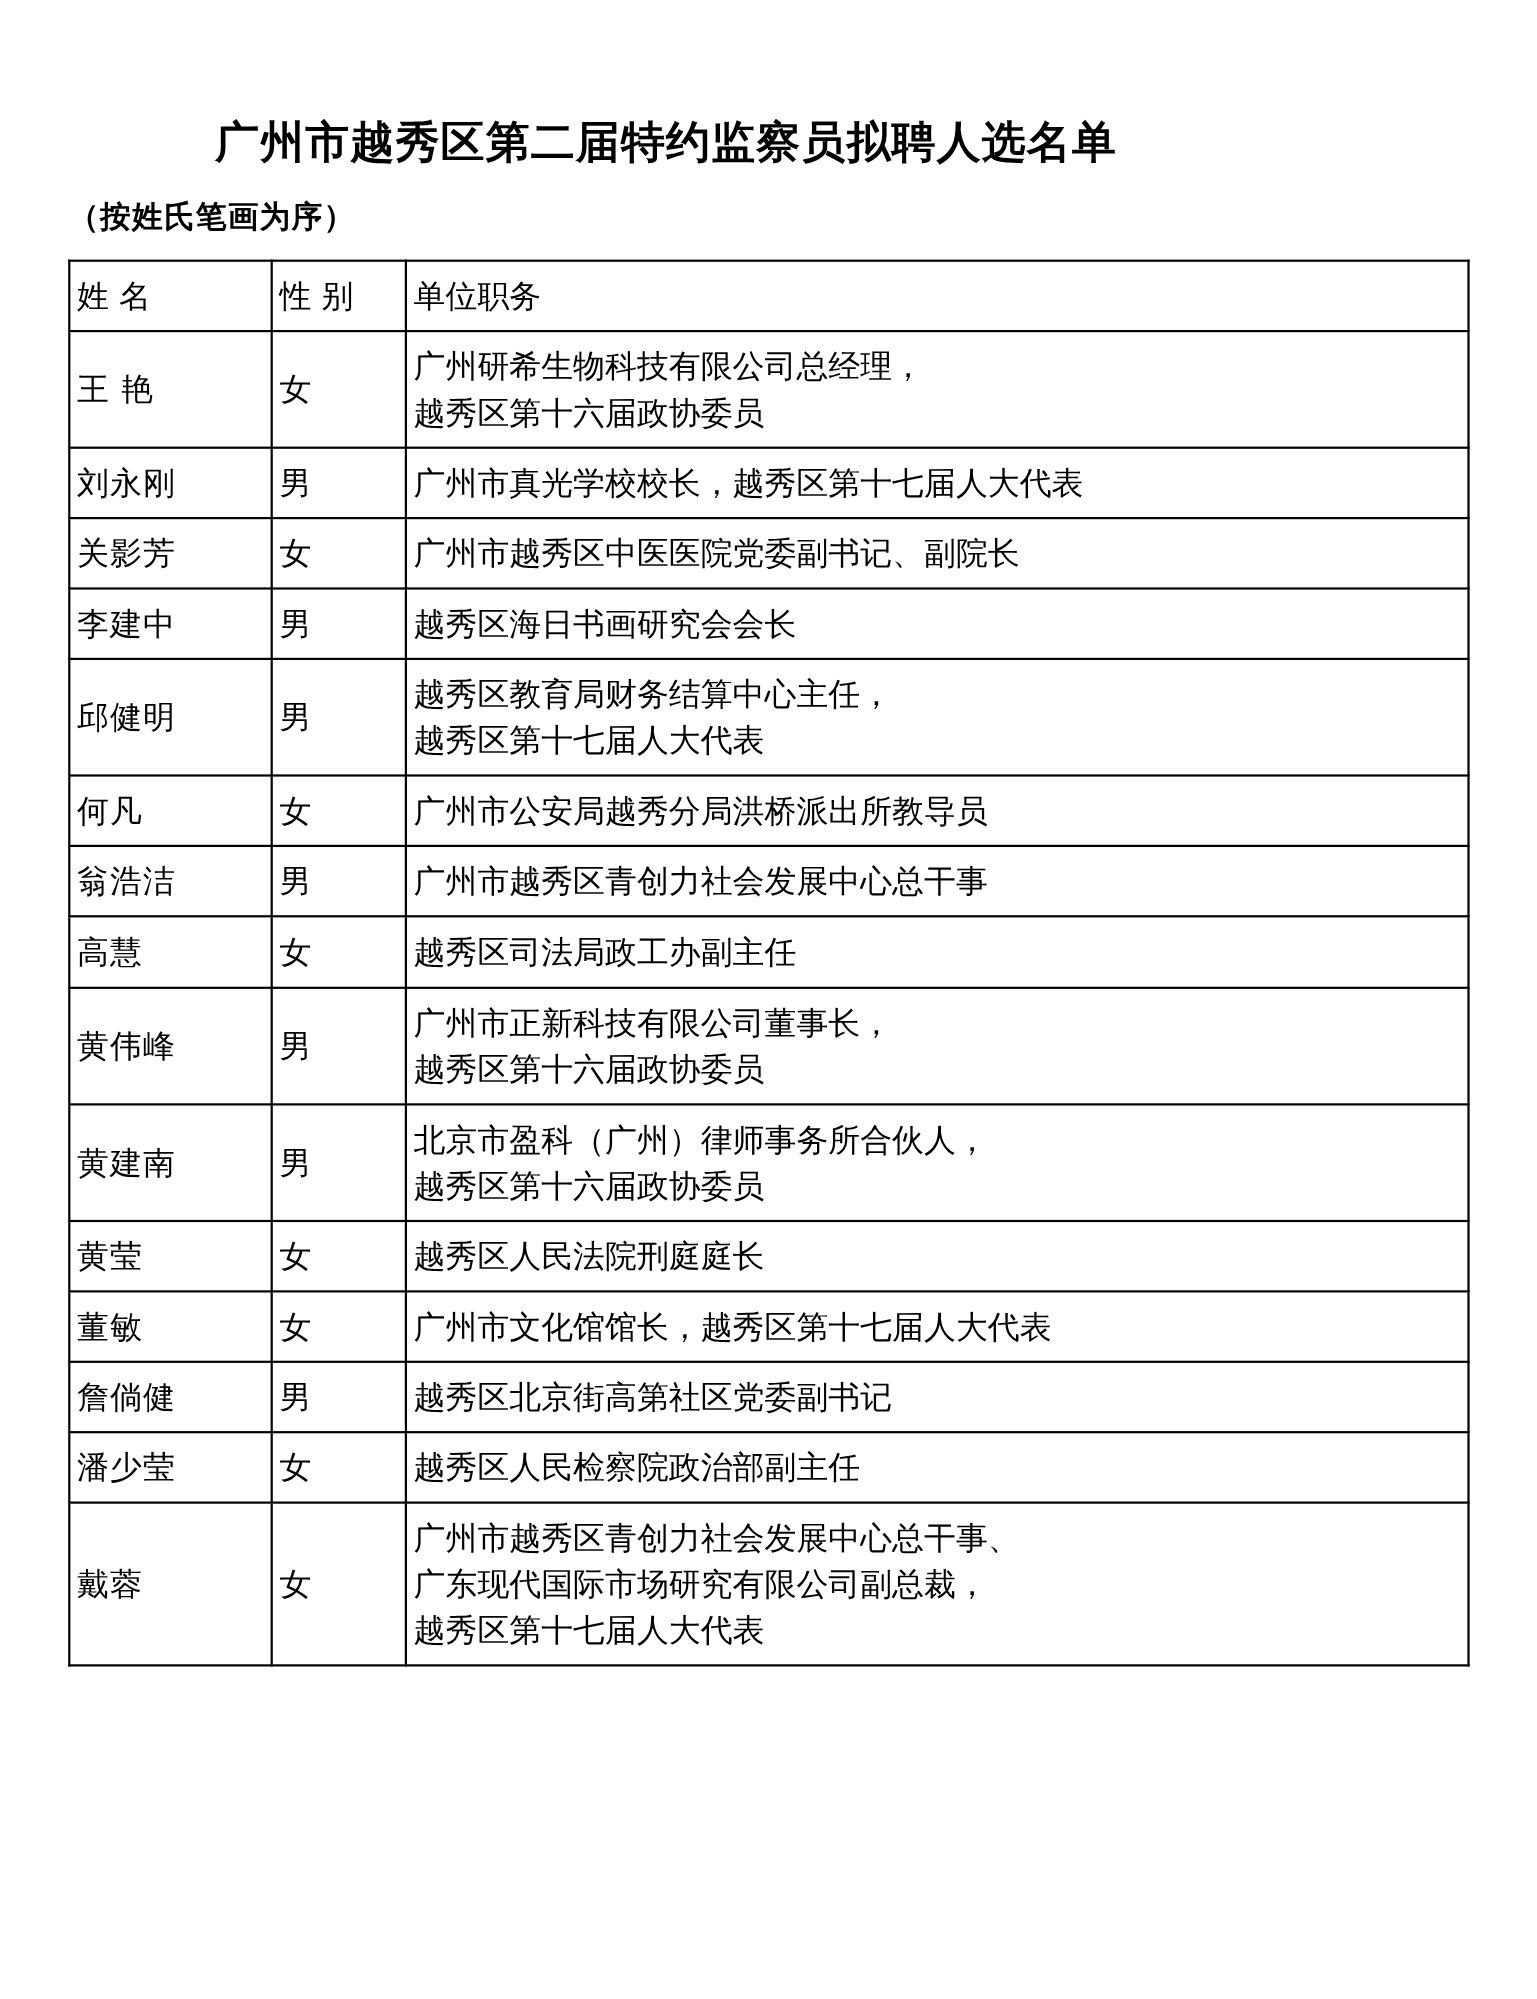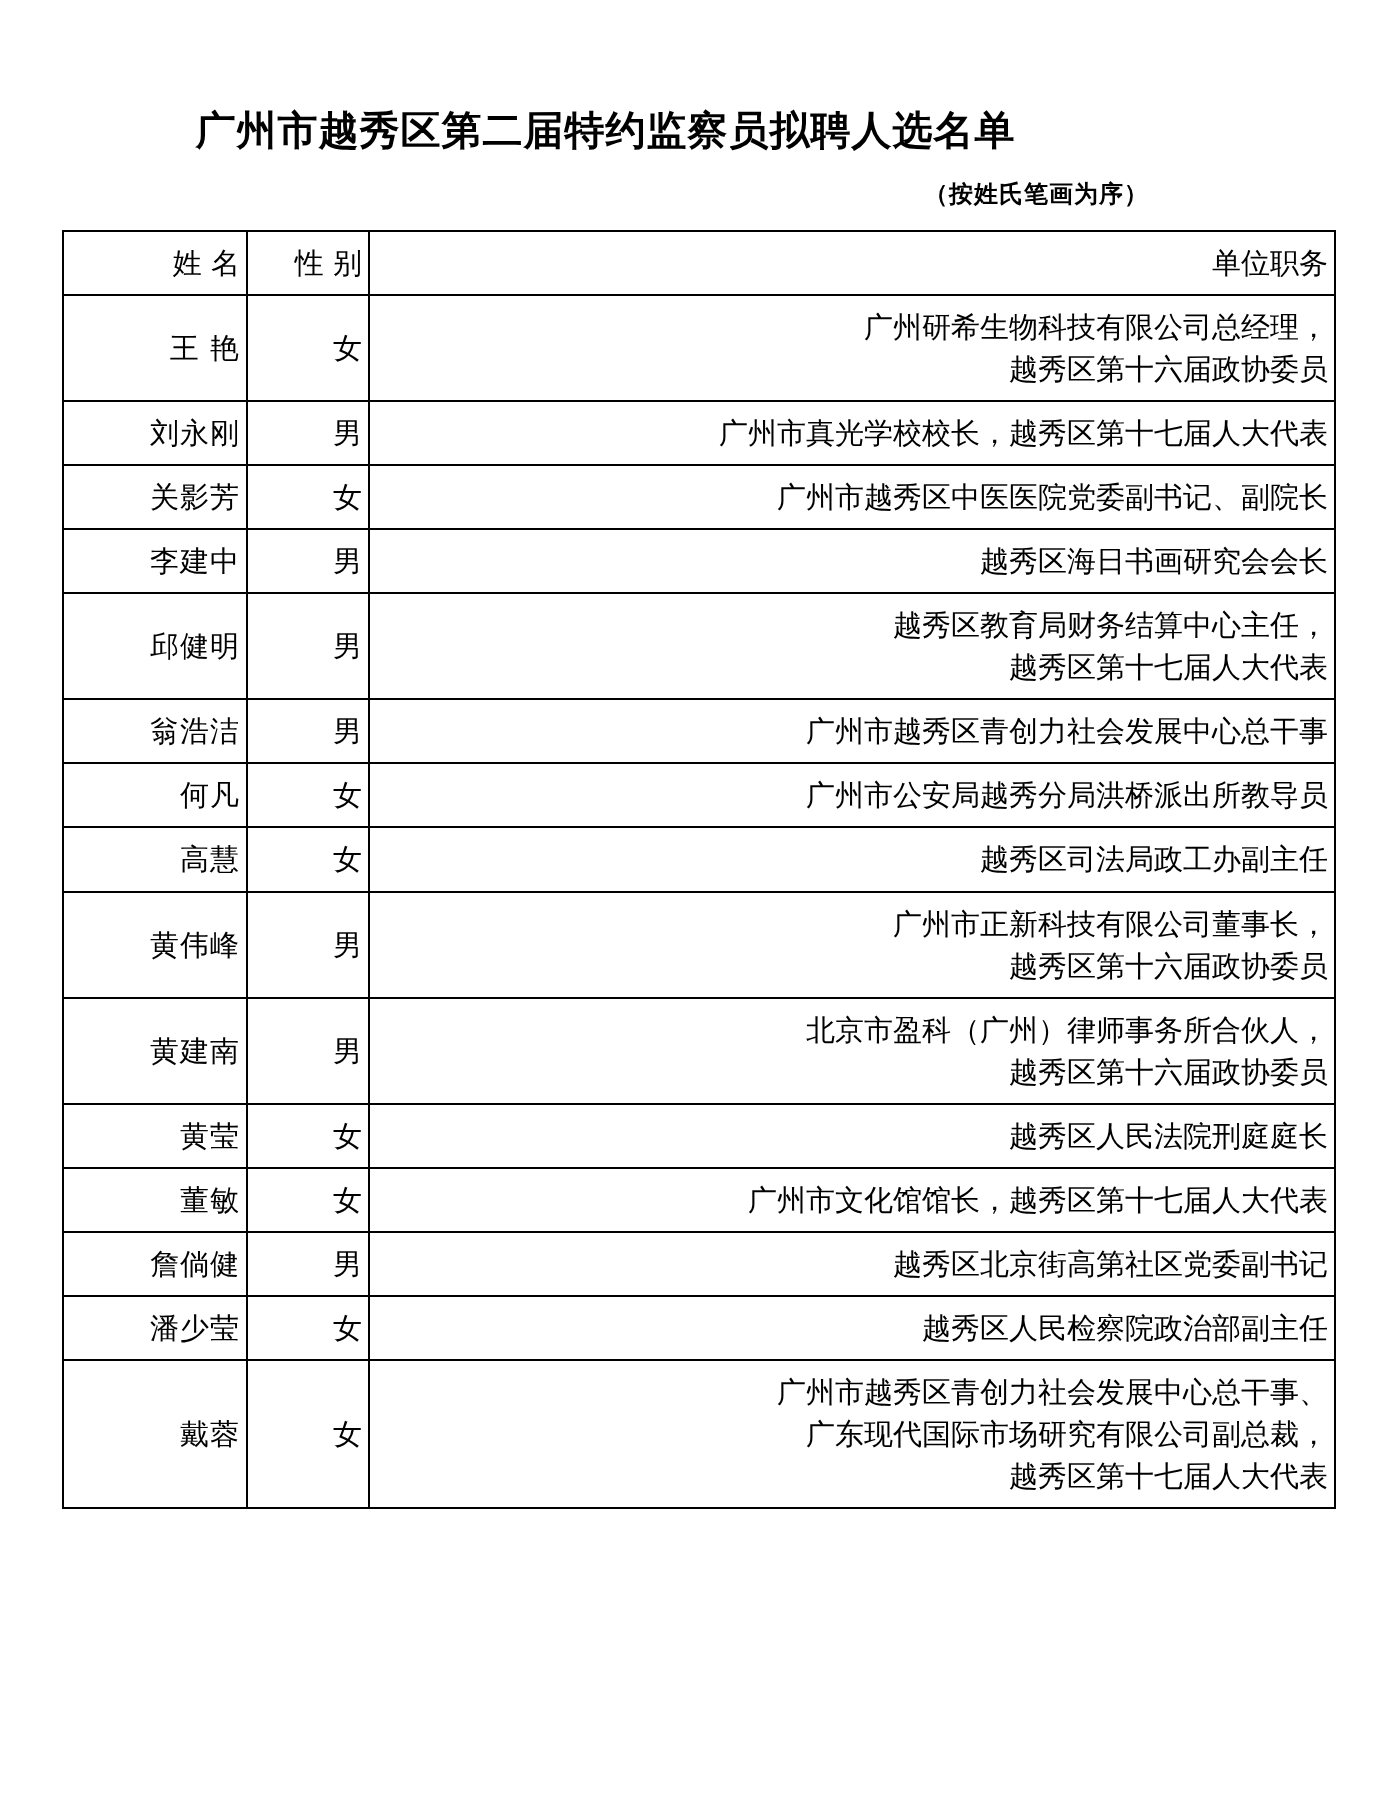--- a/index.html
+++ b/index.html
@@ -22,37 +22,37 @@
   .doc-title {
     text-align: center;
     font-family: "DejaVu Sans", "Liberation Sans", sans-serif;
     font-weight: bold;
     font-size: 40px;
     line-height: 1.5;
     letter-spacing: 1px;
     margin: 0 0 4px 0;
   }
   .doc-subtitle {
-    text-align: right;
+    text-align: left;
     font-family: "DejaVu Sans", "Liberation Sans", sans-serif;
     font-weight: bold;
-    font-size: 24px;
+    font-size: 28px;
     line-height: 1.5;
     letter-spacing: 1px;
     margin: 16px 0 18px 0;
   }
   table.roster {
     border-collapse: collapse;
     width: 1272px;
     margin: 0 auto;
     table-layout: fixed;
   }
   table.roster td, table.roster th {
     border: 2px solid #000000;
-    text-align: right;
+    text-align: left;
     vertical-align: middle;
     font-size: 29px;
     font-weight: normal;
     line-height: 1.45;
     padding: 10px 6px;
     font-family: "DejaVu Serif", "Liberation Serif", serif;
   }
   col.c-name { width: 184px; }
   col.c-gender { width: 122px; }
   col.c-post { width: 966px; }
@@ -121,31 +121,31 @@
         </tr>
         <tr>
           <td class="name-cell">邱健明</td>
           <td>男</td>
           <td class="post-cell">
             <span class="line">越秀区教育局财务结算中心主任，</span>
             <span class="line">越秀区第十七届人大代表</span>
           </td>
         </tr>
         <tr>
+          <td class="name-cell">何凡</td>
+          <td>女</td>
+          <td class="post-cell">
+            <span class="line">广州市公安局越秀分局洪桥派出所教导员</span>
+          </td>
+        </tr>
+        <tr>
           <td class="name-cell">翁浩洁</td>
           <td>男</td>
           <td class="post-cell">
             <span class="line">广州市越秀区青创力社会发展中心总干事</span>
-          </td>
-        </tr>
-        <tr>
-          <td class="name-cell">何凡</td>
-          <td>女</td>
-          <td class="post-cell">
-            <span class="line">广州市公安局越秀分局洪桥派出所教导员</span>
           </td>
         </tr>
         <tr>
           <td class="name-cell">高慧</td>
           <td>女</td>
           <td class="post-cell">
             <span class="line">越秀区司法局政工办副主任</span>
           </td>
         </tr>
         <tr>

